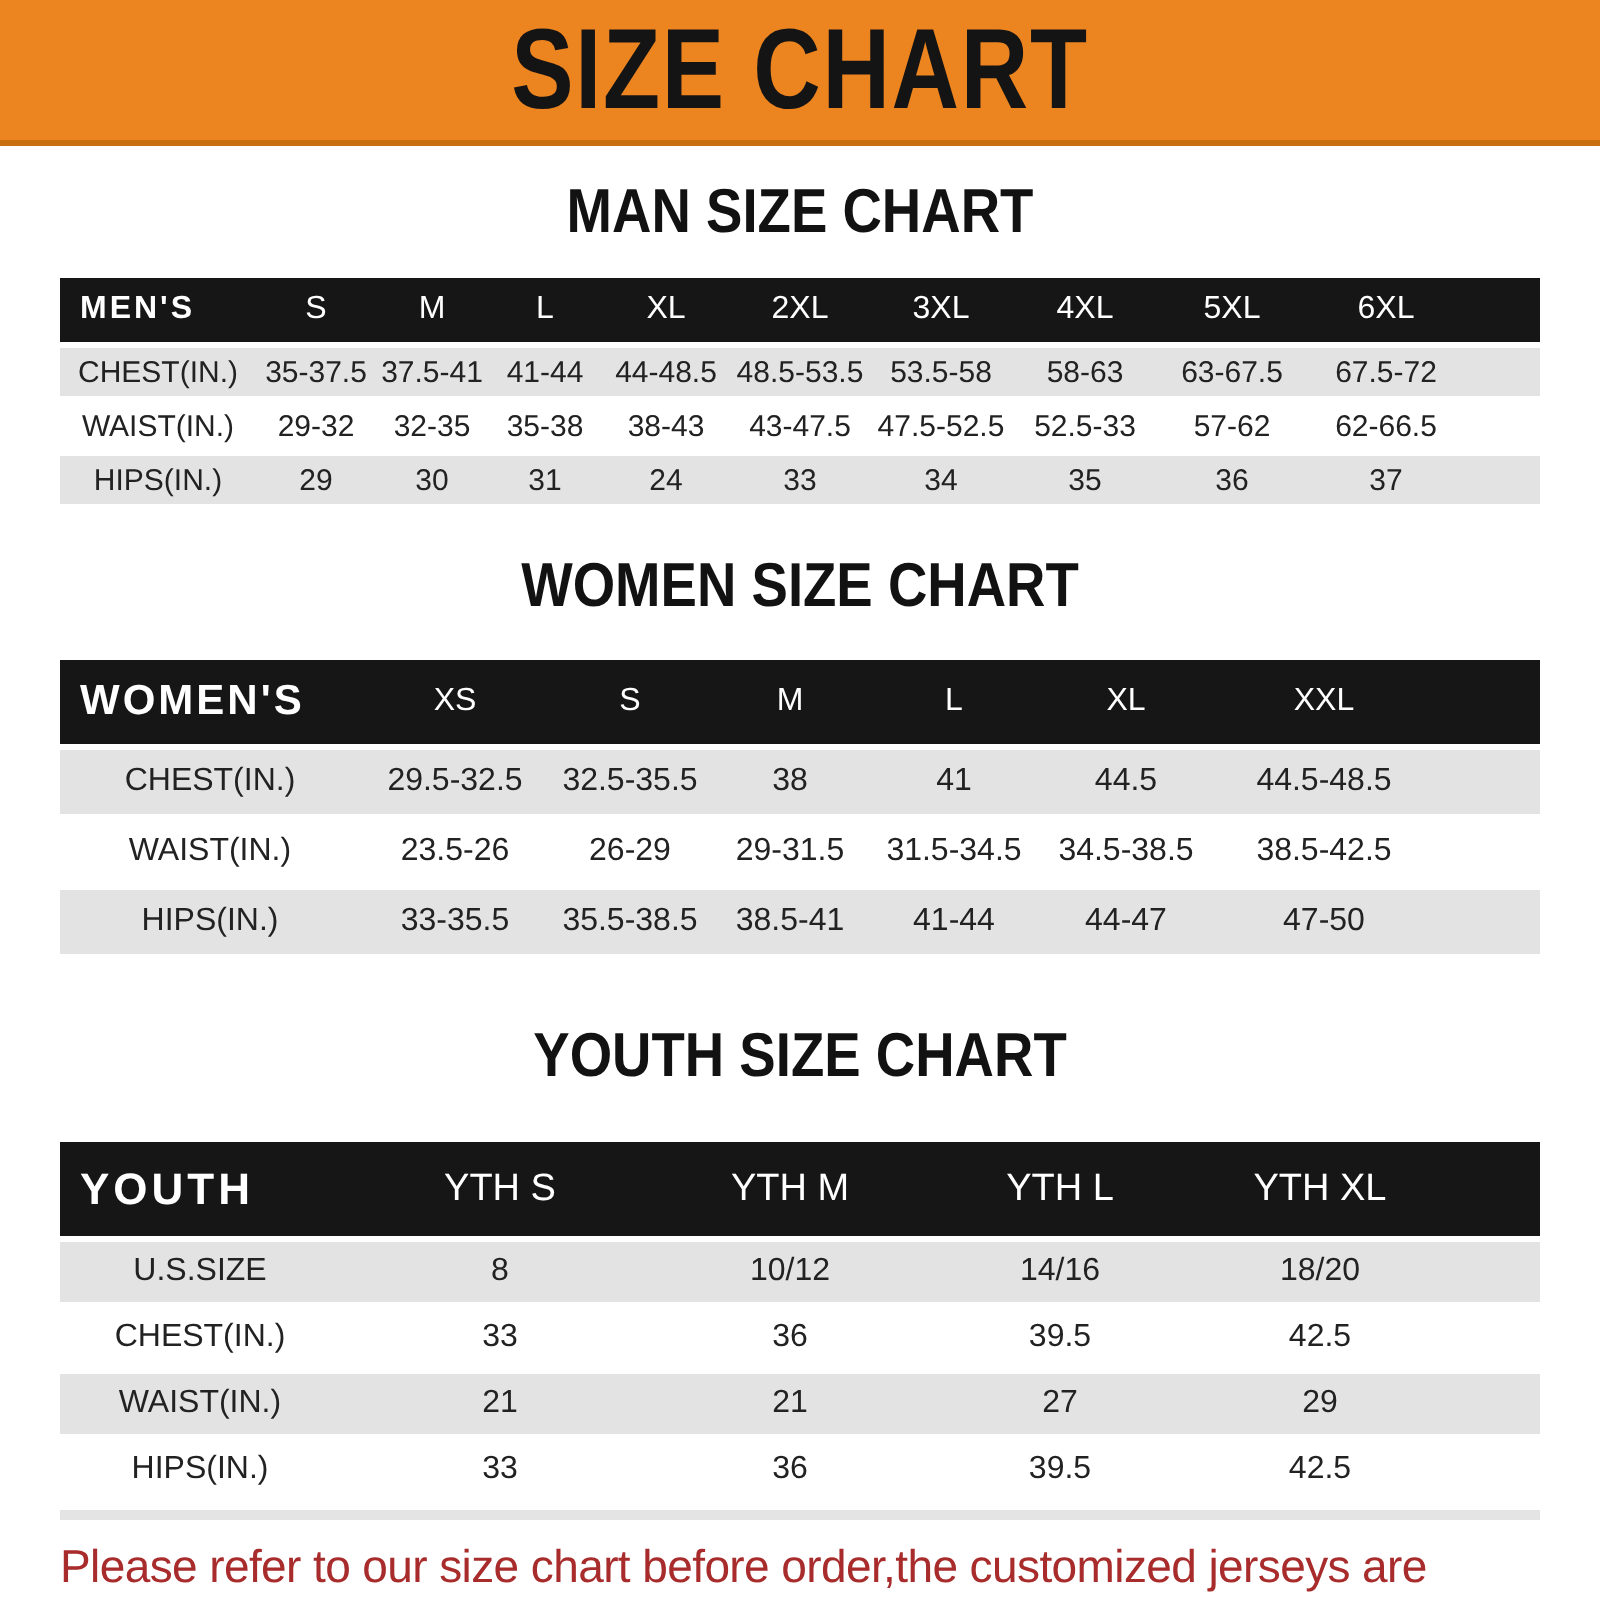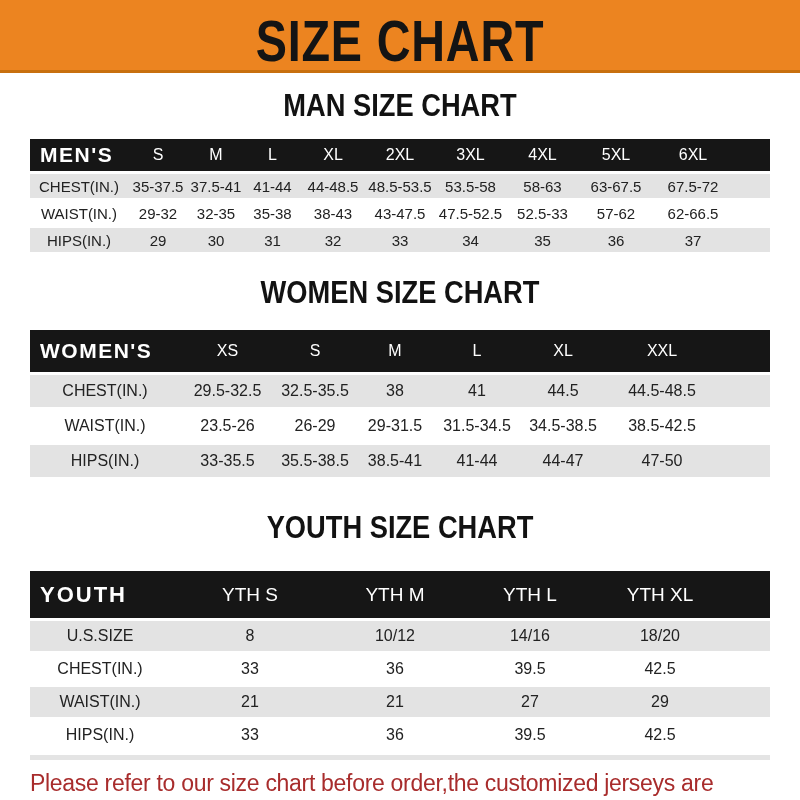--- a/index.html
+++ b/index.html
@@ -10,21 +10,21 @@
     background: #ffffff;
     font-family: "Liberation Sans", sans-serif;
     overflow: hidden;
   }
   .banner {
     width: 800px;
     height: 70px;
     background: #EC8420;
     border-bottom: 3px solid #C8700F;
     display: flex;
-    align-items: flex-end;
+    align-items: center;
     justify-content: center;
   }
   .banner-title {
     font-size: 57px;
     font-weight: 800;
     color: #141414;
     letter-spacing: 1px;
     transform: scaleX(0.82);
     white-space: nowrap;
     line-height: 1;
@@ -63,21 +63,21 @@
     overflow: hidden;
     white-space: nowrap;
   }
   .size-table thead th.corner {
     text-align: left;
     padding-left: 10px;
     font-weight: 800;
     letter-spacing: 1.5px;
   }
   #men-table   thead th { height: 30px; font-size: 16px; }
-  #men-table   thead th.corner { font-size: 21px; }
+  #men-table   thead th.corner { font-size: 16px; }
   #women-table thead th { height: 40px; font-size: 16px; }
   #women-table thead th.corner { font-size: 21px; }
   #youth-table thead th { height: 45px; font-size: 19px; }
   #youth-table thead th.corner { font-size: 22px; letter-spacing: 2px; }
 
   .size-table td {
     text-align: center;
     color: #222222;
     border-bottom: 3px solid #ffffff;
     overflow: hidden;
@@ -166,21 +166,21 @@
         <td class="val">52.5-33</td>
         <td class="val">57-62</td>
         <td class="val">62-66.5</td>
         <td class="filler"></td>
       </tr>
       <tr class="row-gray">
         <td class="rowlabel">HIPS(IN.)</td>
         <td class="val">29</td>
         <td class="val">30</td>
         <td class="val">31</td>
-        <td class="val">32</td>
+        <td class="val">24</td>
         <td class="val">33</td>
         <td class="val">34</td>
         <td class="val">35</td>
         <td class="val">36</td>
         <td class="val">37</td>
         <td class="filler"></td>
       </tr>
     </tbody>
 </table>
 

